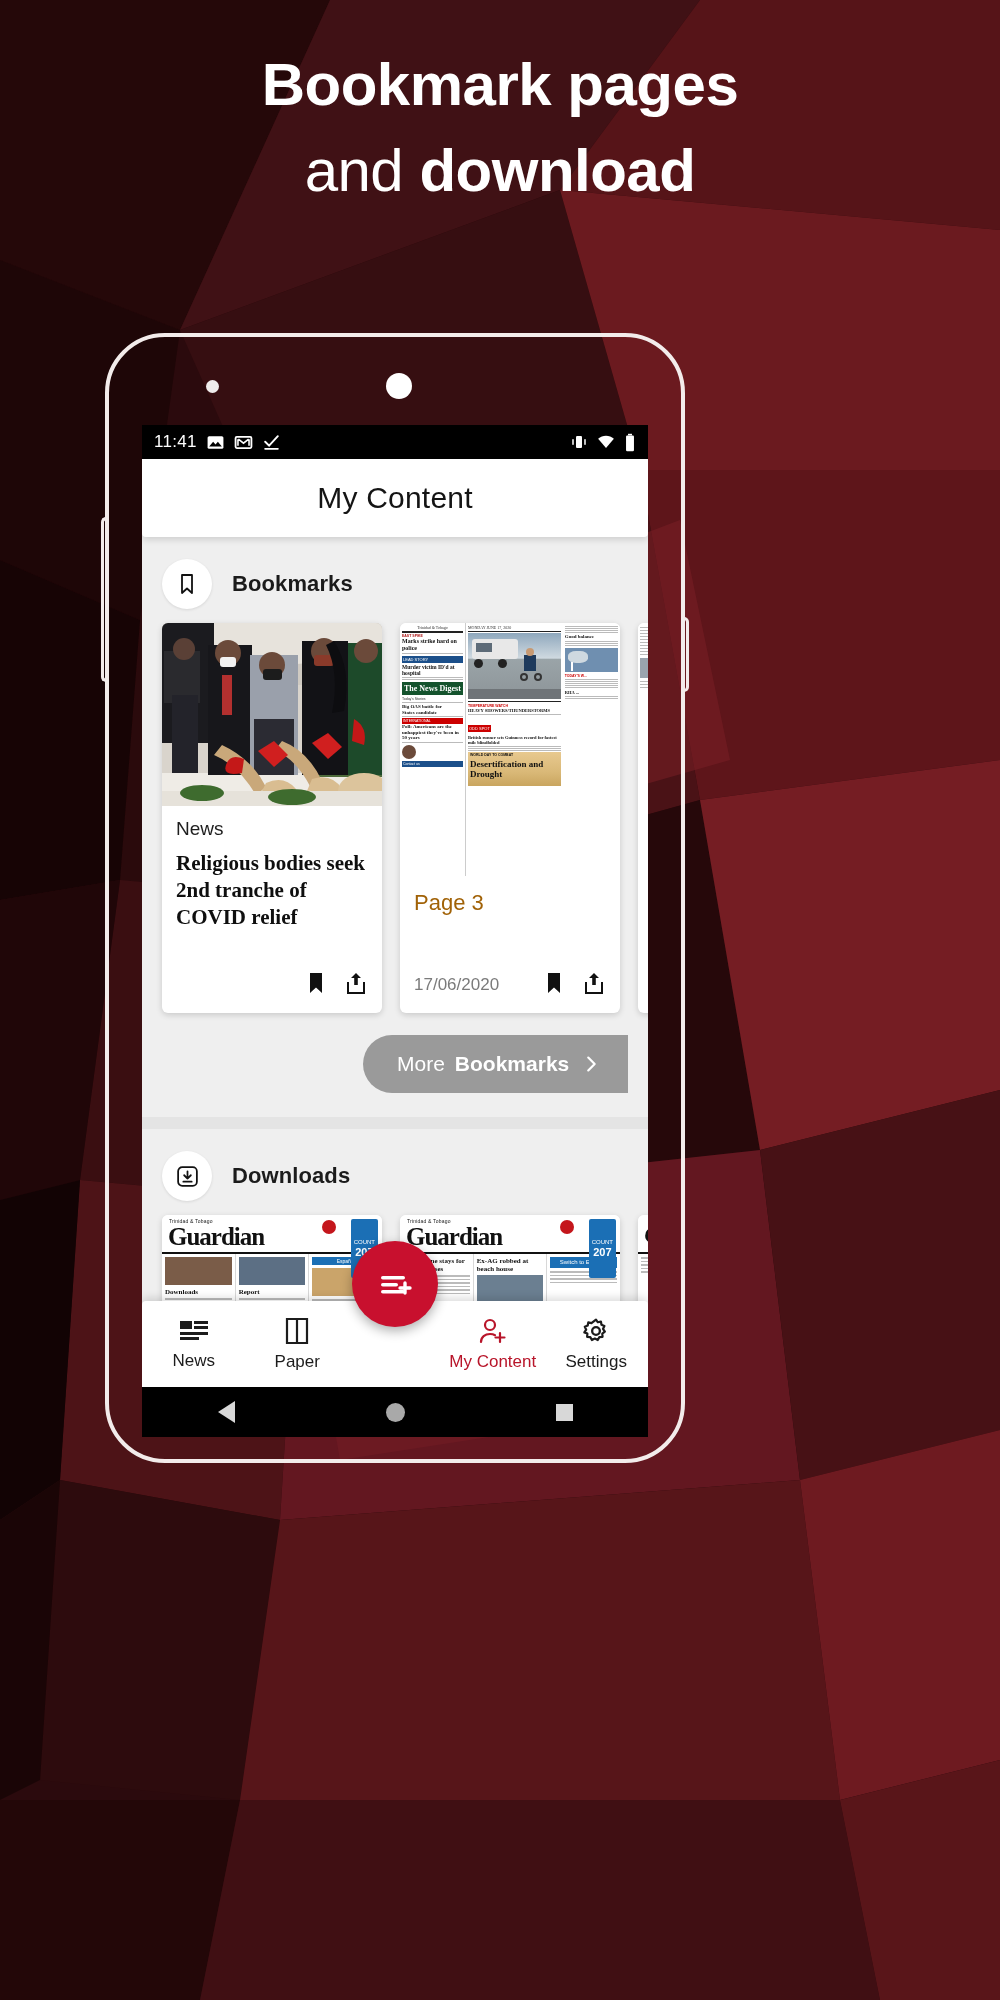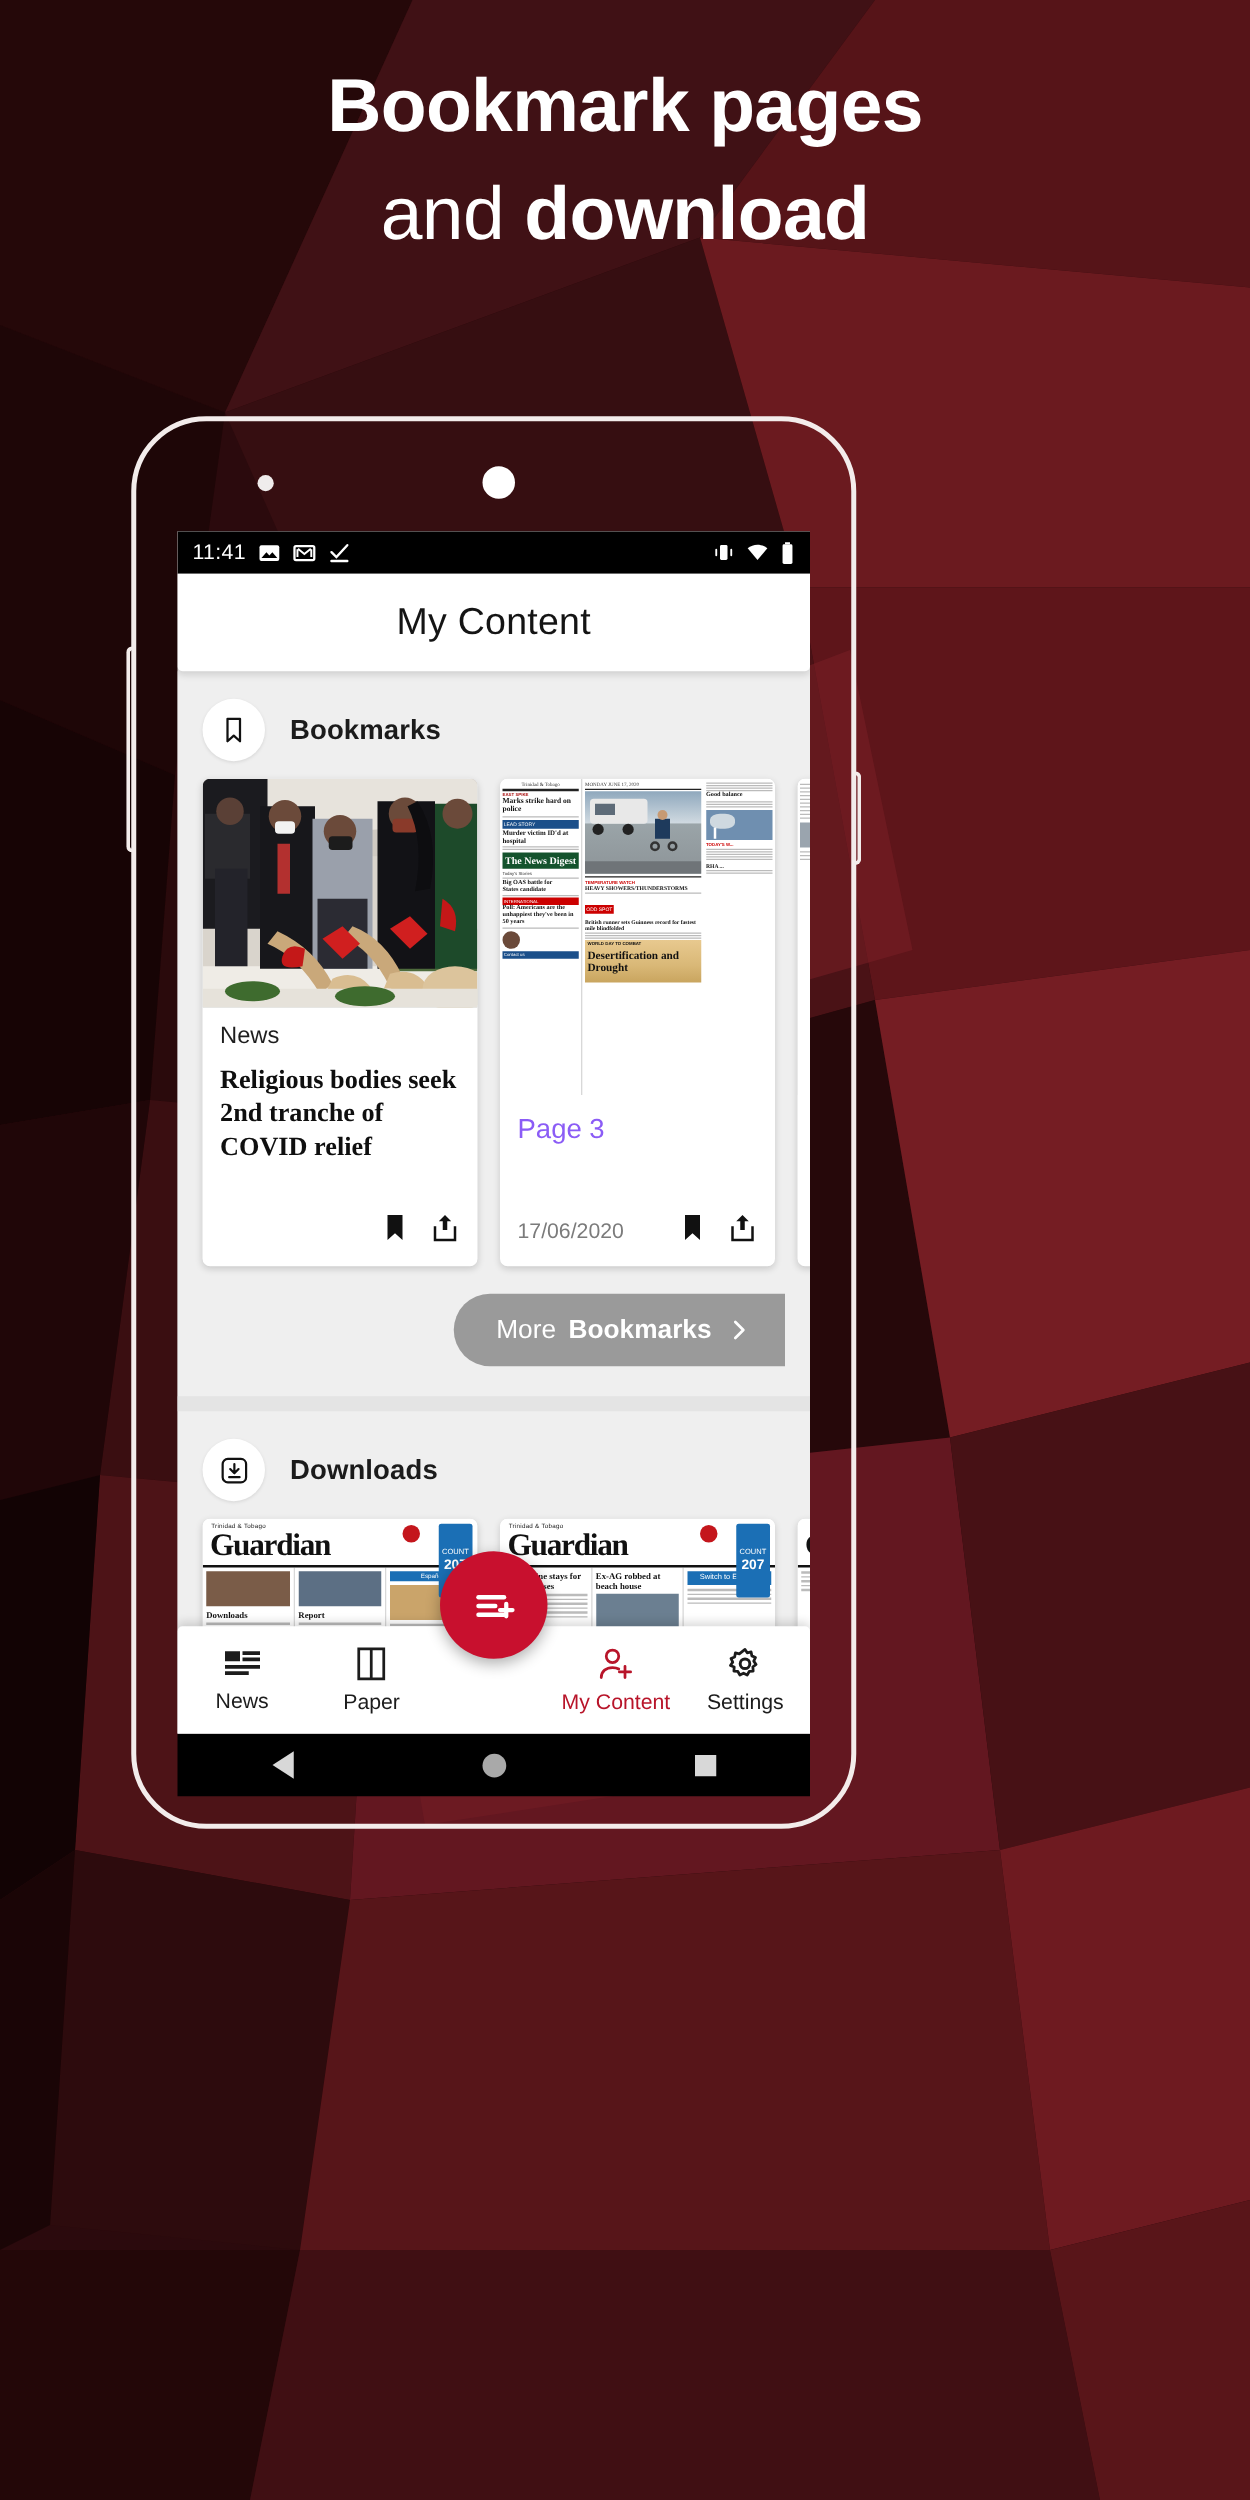--- a/index.html
+++ b/index.html
@@ -103,21 +103,21 @@
   .thumb{width:100%;flex:none;overflow:hidden;position:relative;background:#cfcfcf;}
   .thumb.news{height:183px;}
   .thumb.paper{height:253px;}
 
   .card-body{padding:12px 14px 0 14px;flex:1;display:flex;flex-direction:column;}
   .kicker{font-size:19px;color:#1e1e1e;margin-bottom:10px;}
   .card-title{
     font-family:"Liberation Serif",serif;font-weight:700;
     font-size:21px;line-height:27px;color:#0f0f0f;
   }
-  .page-label{font-size:22px;color:#8b5cf6;padding:14px 14px 0 14px;}
+  .page-label{font-size:22px;color:#a16207;padding:14px 14px 0 14px;}
   .card-foot{
     display:flex;align-items:center;padding:0 14px 14px 14px;margin-top:auto;
   }
   .card-foot .date{font-size:17px;color:#7b7b7b;}
   .card-foot .acts{margin-left:auto;display:flex;align-items:center;gap:16px;}
 
   
   .more-wrap{display:flex;justify-content:flex-end;padding:22px 20px 24px 0;}
   .more-btn{
     background:#9a9a9a;color:#fff;border:none;

